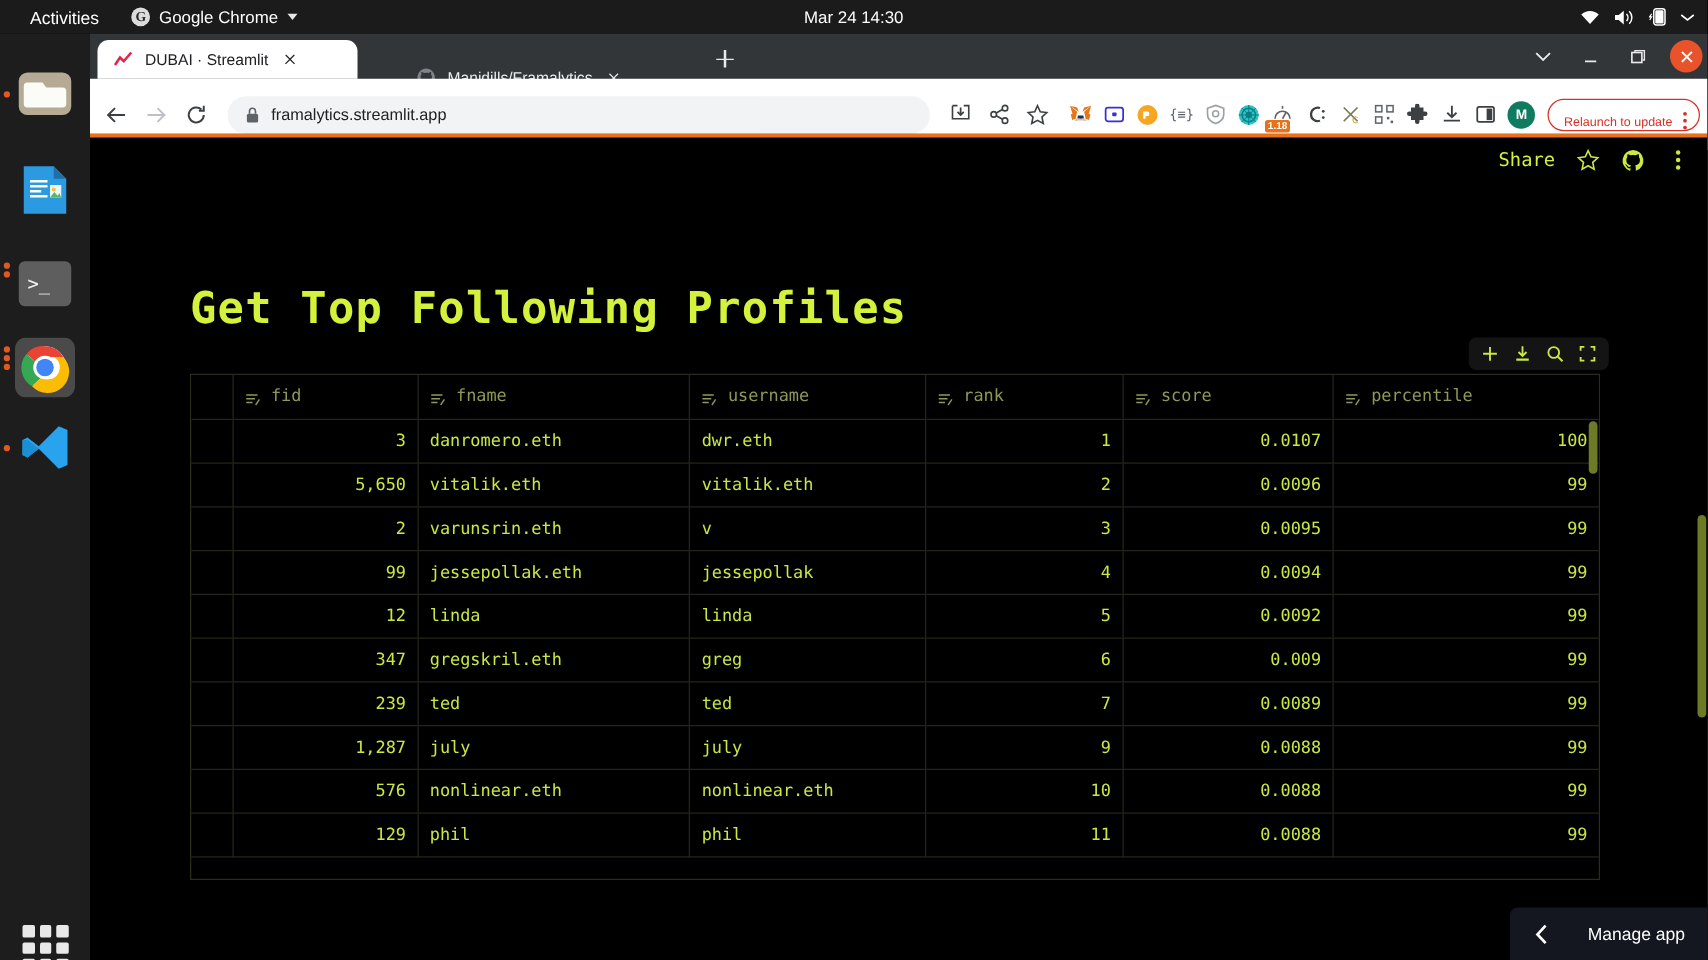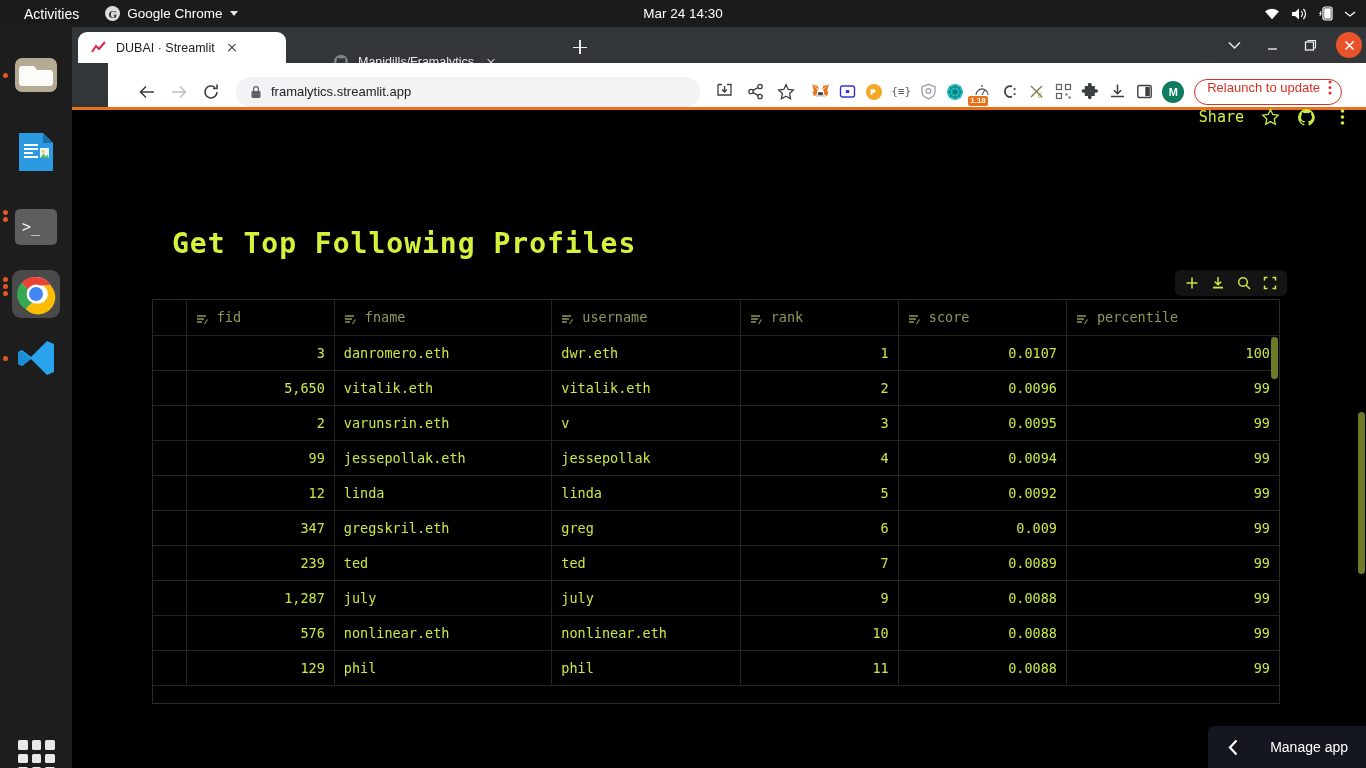--- a/index.html
+++ b/index.html
@@ -81,21 +81,21 @@
   #newtab::after  { left: 9.2px; top: 3px; width: 1.6px; height: 14px; }
   #wincontrols { position: absolute; right: 4px; top: 2px; display:flex; align-items:center; gap: 2px; }
   .wc { width: 36px; height: 32px; display:flex; align-items:center; justify-content:center;
         color: #e8eaed; font-size: 13px; }
   .wc-close { width: 26px; height: 26px; border-radius: 50%; background:#e8532c; color:#fff;
               display:flex; align-items:center; justify-content:center; font-size: 13px; margin-left:6px;}
 
   
   #toolbar {
     position: relative; height: 57px; background: #ffffff;
-    display: flex; align-items: center; padding: 0 24px; gap: 2px; margin-left: 36px;
+    display: flex; align-items: center; padding: 0 6px; gap: 2px;
   }
   .nav-btn { width: 30px; height: 30px; display:flex; align-items:center; justify-content:center;
              color:#3c4043; font-size:16px; flex: 0 0 auto;}
   .nav-btn.disabled { color: #bdc1c6; }
   #omnibox {
     flex: 1 1 auto; height: 30px; background: #f1f3f4; border-radius: 16px;
     display: flex; align-items: center; gap: 9px; padding: 0 14px; margin: 0 8px;
     font-size: 13px; color: #202124; min-width: 0;
   }
   #omni-actions { display:flex; align-items:center; gap: 3px; }
@@ -106,45 +106,45 @@
   .badge {
     position: absolute; bottom: -4px; left: -4px; background: #e8711a; color:#fff;
     font-size: 8px; padding: 0 2px; border-radius: 2px; font-weight: bold;
     line-height: 10px;
   }
   #avatar { width: 22px; height: 22px; border-radius: 50%; background: #0f7b5f;
             color:#fff; font-size: 11px; display:flex; align-items:center; justify-content:center;
             margin-left: 6px; font-weight: bold;}
   #relaunch {
     margin-left: 8px; height: 26px; border: 1px solid #d93025; border-radius: 13px;
-    color: #d93025; font-size: 13px; display:flex; align-items:flex-start; gap:8px;
+    color: #d93025; font-size: 10px; display:flex; align-items:flex-end; gap:8px;
     padding: 0 9px 0 12px; white-space: nowrap;
   }
 
   
   #viewport {
     position: absolute; left: 0; top: 80px; width: 1294px; height: 661px;
     background: #000000; overflow: hidden;
   }
   #orange-line { position:absolute; left:0; top:0; width:100%; height:3px; background:#e8711a; }
 
   #st-header {
-    position: absolute; right: 14px; top: 0;
+    position: absolute; right: 14px; top: 11px;
     display: flex; align-items: center; gap: 16px;
     color: #d4f23c; font-size: 15px;
     font-family: "DejaVu Sans Mono", monospace;
     margin-left: 48px;
   }
   .sticon { width: 20px; height: 20px; display:flex; align-items:center; justify-content:center; }
 
   #page-title {
     position: absolute; left: 80px; top: 120px;
     font-family: "DejaVu Sans Mono", monospace;
-    font-weight: bold; font-size: 28px; letter-spacing: 1px;
-    color: #d4f23c; white-space: nowrap; margin-left: 20px;
+    font-weight: bold; font-size: 35px; letter-spacing: 1px;
+    color: #d4f23c; white-space: nowrap;
   }
 
   
   #df-toolbar {
     position: absolute; left: 1103px; top: 163px;
     height: 26px; background: #141414; border-radius: 6px;
     display: flex; align-items: center; gap: 6px; padding: 0 7px;
   }
   .dfbtn { width: 20px; height: 20px; display:flex; align-items:center; justify-content:center;
            color:#c9e843; }

